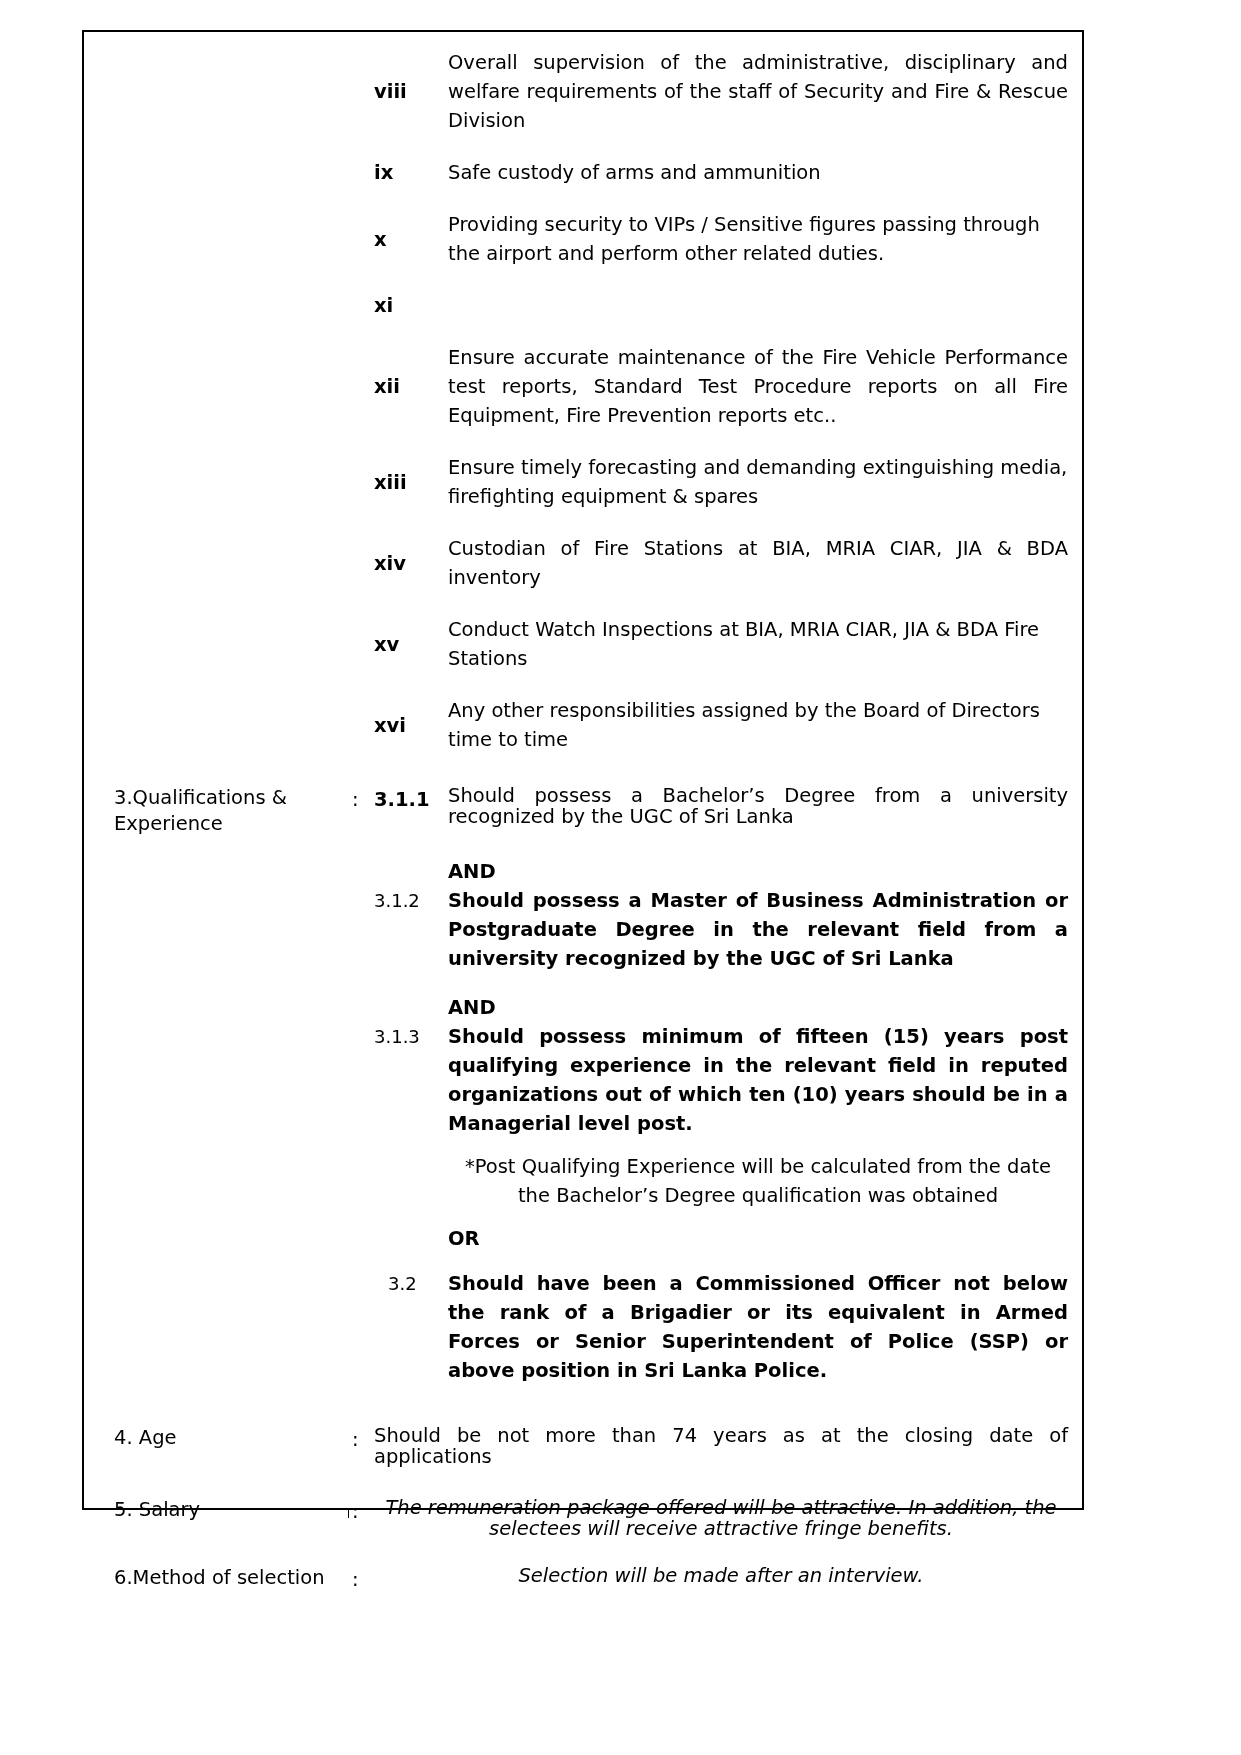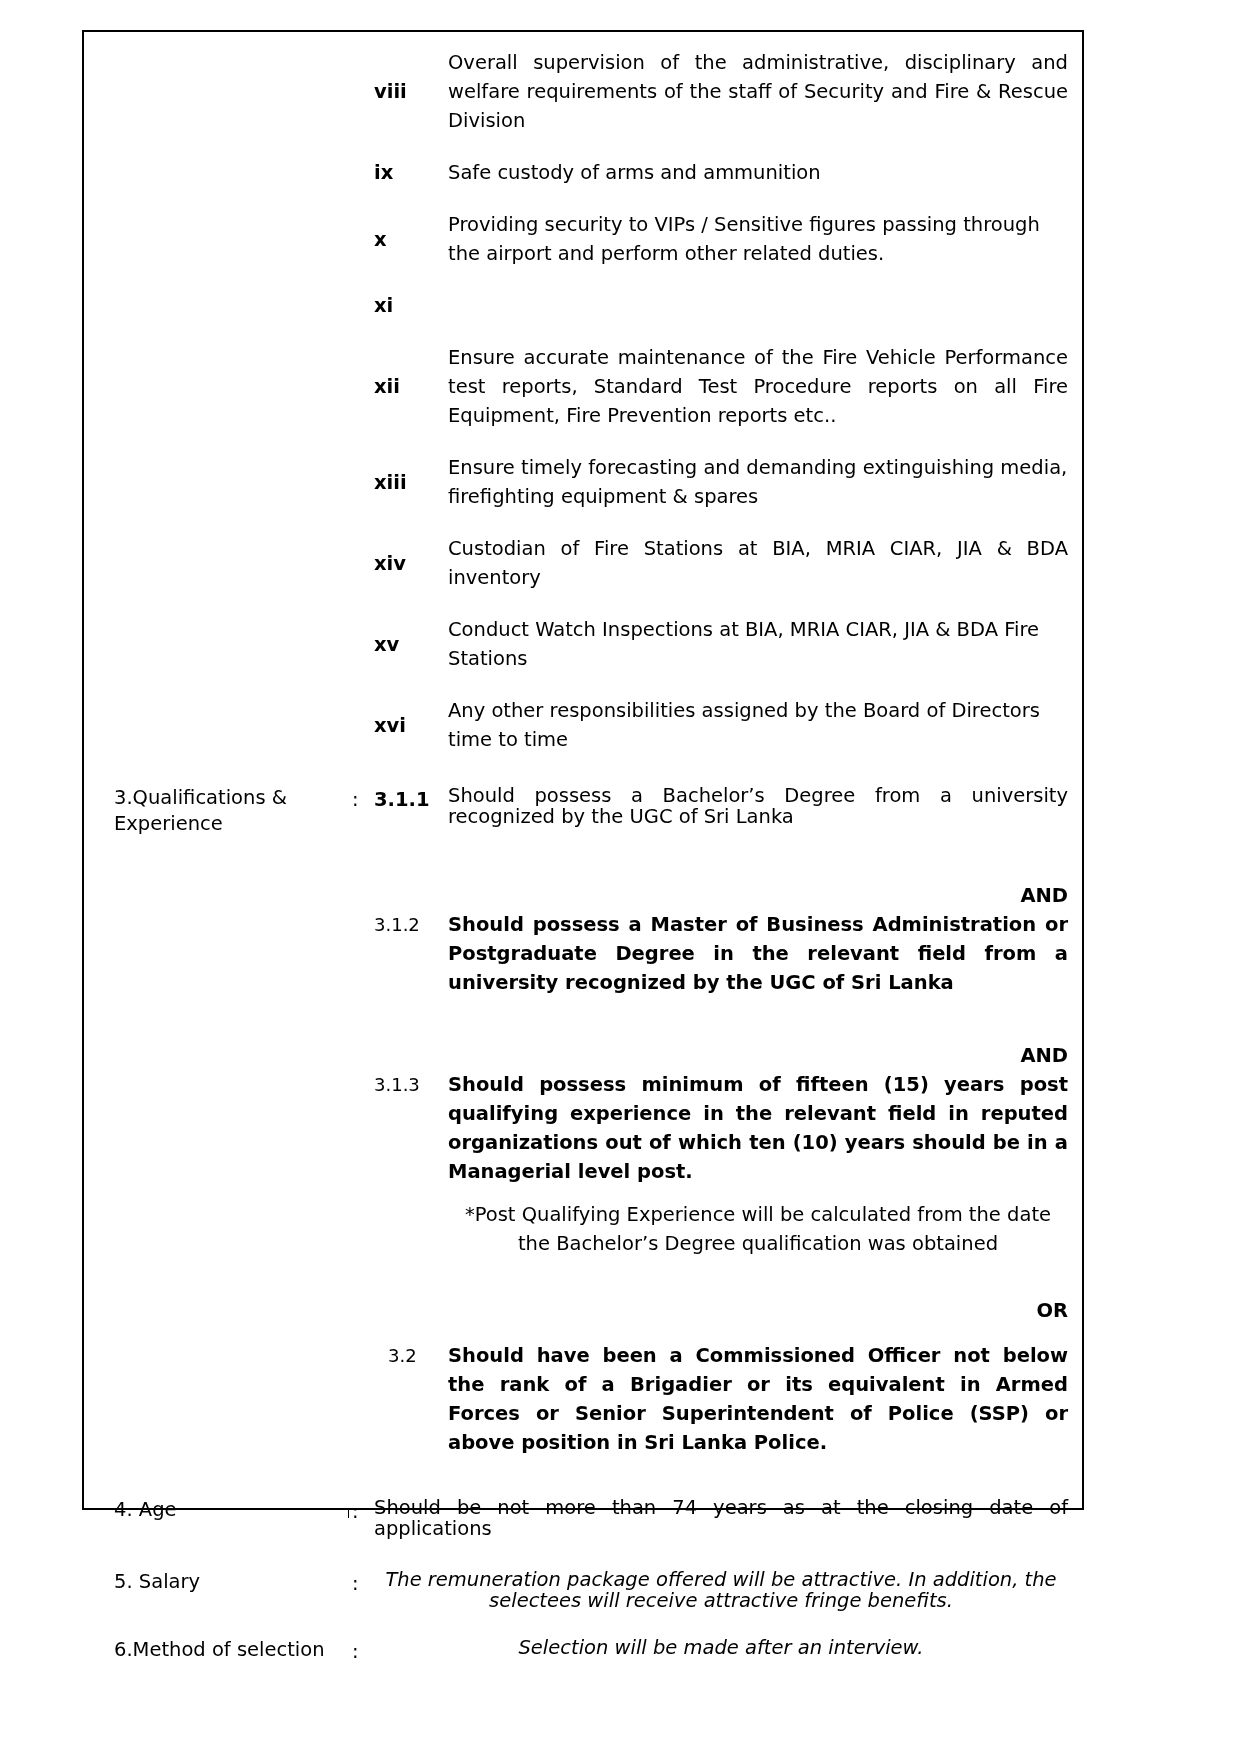--- a/index.html
+++ b/index.html
@@ -129,24 +129,23 @@
     font-size: 19.5px;
     line-height: 29px;
     text-align: justify;
     font-weight: bold;
   }
 
   .conj {
     font-weight: bold;
     font-size: 19.5px;
     line-height: 29px;
-    text-align: right;
+    text-align: left;
     margin-left: 348px;
     width: 620px;
-    margin-top: 24px;
   }
   .conj-wrap { display: block; }
 
   .note {
     font-size: 19.5px;
     line-height: 29px;
     text-align: center;
   }
 
   .gap-8  { height: 8px; }

